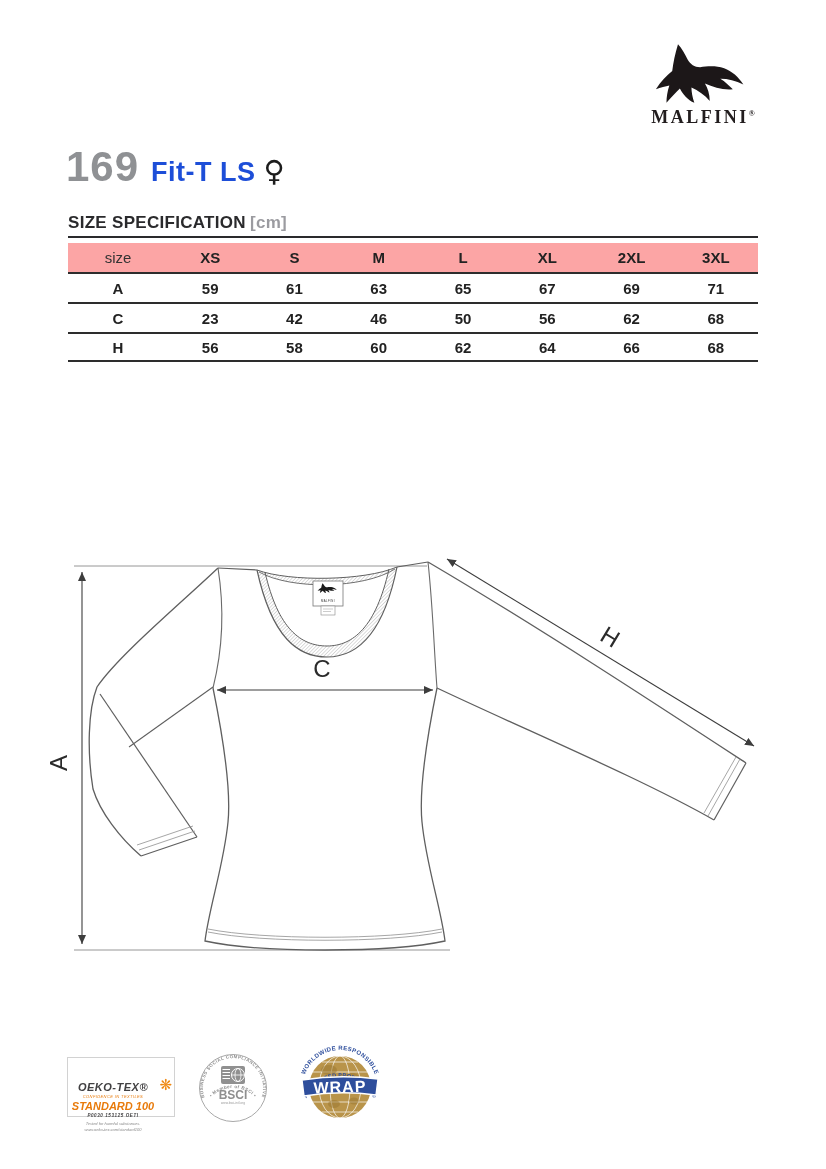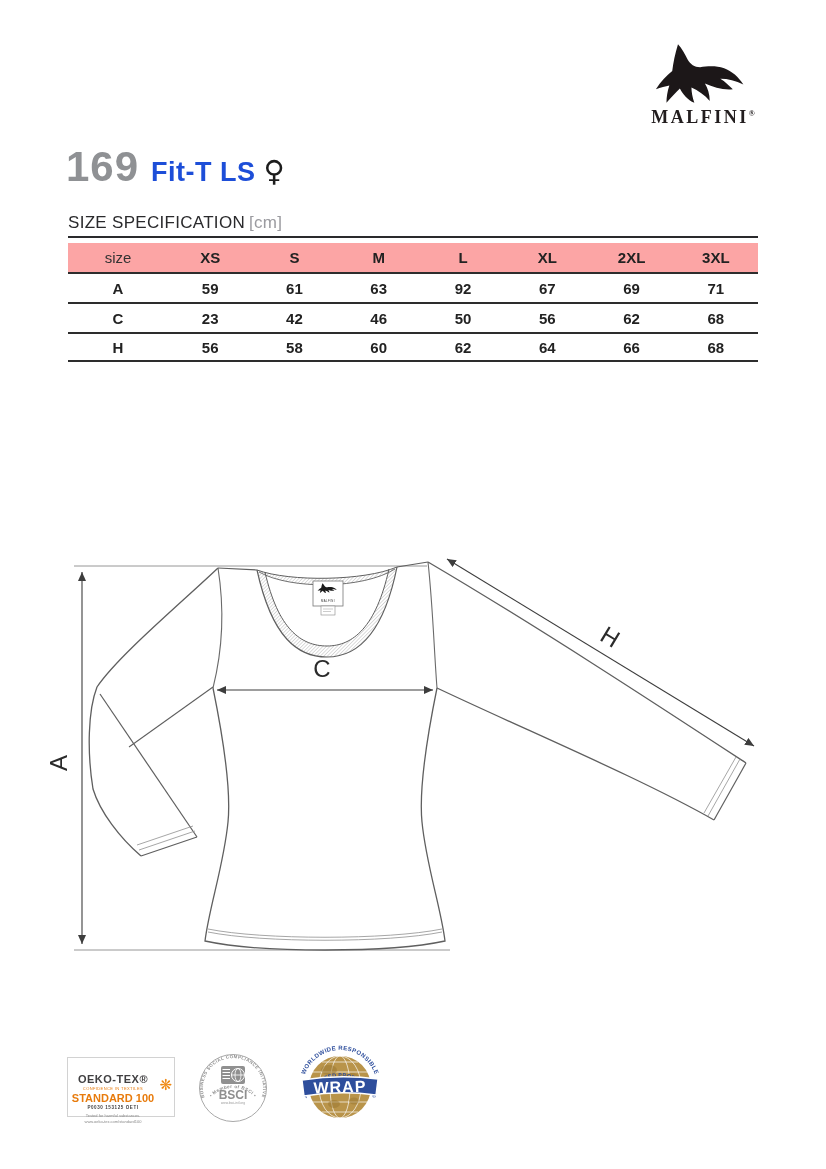--- a/index.html
+++ b/index.html
@@ -13,40 +13,40 @@
   .brand-name { margin-top:3px; font-family:"Liberation Serif", serif; font-weight:bold; font-size:18px; letter-spacing:2.5px; color:#221d1e; white-space:nowrap; }
   .brand-name sup { font-size:8px; letter-spacing:0; }
 
   
   .title { position:absolute; left:66px; top:146px; display:flex; align-items:baseline; }
   .t-num { font-size:42px; font-weight:bold; color:#8f9194; letter-spacing:1px; line-height:1; }
   .t-name { font-size:27px; font-weight:bold; color:#1d4ed8; margin-left:12px; letter-spacing:0.5px; }
   .t-gender { font-family:"DejaVu Sans", sans-serif; font-size:29px; color:#1c1c1c; margin-left:8px; font-weight:normal; }
 
   
-  .sec-head { position:absolute; left:68px; top:213px; font-size:17px; font-weight:normal; color:#2a2a2c; letter-spacing:0.3px; }
+  .sec-head { position:absolute; left:68px; top:213px; font-size:17px; font-weight:bold; color:#2a2a2c; letter-spacing:0.3px; }
   .sec-head .unit { color:#9b9ba0; margin-left:4px; }
   .sec-rule { position:absolute; left:68px; top:236px; width:690px; height:2px; background:#2a2a2c; }
 
   
   .tbl { position:absolute; left:68px; top:243px; width:690px; font-size:15px; color:#222; }
   .tbl-head, .tbl-row { display:grid; grid-template-columns:100px repeat(7,1fr); align-items:center; text-align:center; }
   .tbl-head { height:29px; background:#fca5a5; }
   .tbl-head .size-word { font-weight:normal; font-size:15px; color:#333; }
   .tbl-head .col { font-weight:bold; }
   .tbl-row { height:30px; border-top:2px solid #2d2d2d; font-weight:bold; }
   .tbl-row:last-child { border-bottom:2px solid #2d2d2d; }
   .footnote { position:absolute; left:68px; top:365px; font-style:italic; font-size:12px; color:#a6a6a6; letter-spacing:0.2px; }
 
   
   .diagram { position:absolute; left:0; top:538px; }
   .diagram text { font-family:"Liberation Sans", sans-serif; }
 
   
-  .cert-oeko { position:absolute; left:67px; top:1057px; width:108px; height:60px; border:1px solid #d2d2d2; background:#fff; text-align:center; padding-top:15px; padding-right:16px; }
+  .cert-oeko { position:absolute; left:67px; top:1057px; width:108px; height:60px; border:1px solid #d2d2d2; background:#fff; text-align:center; padding-top:23px; padding-right:16px;font-style:italic; }
   .cert-oeko .l1 { font-size:11px; font-weight:bold; color:#414042; letter-spacing:0.5px; }
   .cert-oeko .l2 { font-size:4px; color:#e87b0c; letter-spacing:0.4px; margin-top:1px; }
   .cert-oeko .l3 { font-size:11px; font-weight:bold; color:#e87b0c; margin-top:1px; }
   .cert-oeko .l4 { font-size:4.5px; font-weight:bold; color:#414042; letter-spacing:0.6px; margin-top:1px; }
   .cert-oeko .l5 { font-size:4px; color:#8a8a8a; margin-top:3px; }
   .cert-oeko .l6 { font-size:4px; color:#8a8a8a; margin-top:1px; }
   .cert-oeko .flower { position:absolute; right:2px; top:18px; font-family:"DejaVu Sans", sans-serif; font-size:15px; color:#ef8710; }
   .cert-bsci { position:absolute; left:193px; top:1047px; }
   .cert-wrap { position:absolute; left:296px; top:1044px; }
 </style>
@@ -94,21 +94,21 @@
       <span class="col">L</span>
       <span class="col">XL</span>
       <span class="col">2XL</span>
       <span class="col">3XL</span>
     </div>
     <div class="tbl-row">
       <span>A</span>
       <span>59</span>
       <span>61</span>
       <span>63</span>
-      <span>92</span>
+      <span>65</span>
       <span>67</span>
       <span>69</span>
       <span>71</span>
     </div>
     <div class="tbl-row">
       <span>C</span>
       <span>23</span>
       <span>42</span>
       <span>46</span>
       <span>50</span>

